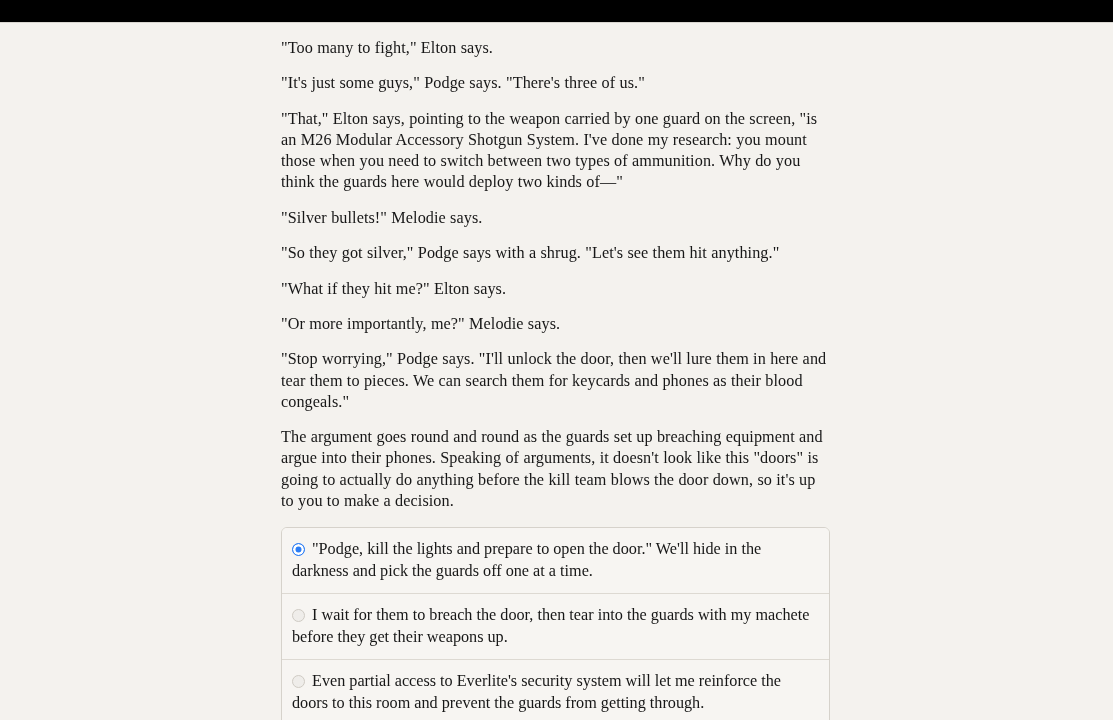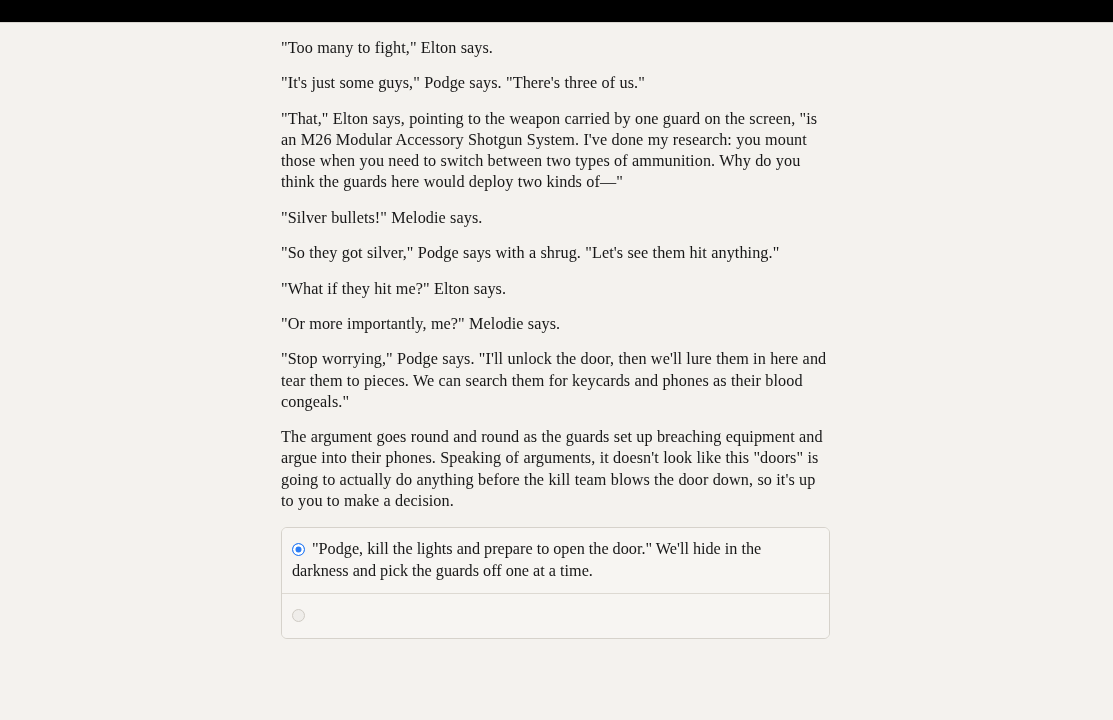--- a/index.html
+++ b/index.html
@@ -135,21 +135,24 @@
     <p class="para">"Or more importantly, me?" Melodie says.</p>
     <p class="para">"Stop worrying," Podge says. "I'll unlock the door, then we'll lure them in here and tear them to pieces. We can search them for keycards and phones as their blood congeals."</p>
     <p class="para">The argument goes round and round as the guards set up breaching equipment and argue into their phones. Speaking of arguments, it doesn't look like this "doors" is going to actually do anything before the kill team blows the door down, so it's up to you to make a decision.</p>
 
     <div class="choices">
 
       <div class="choice">
         <span class="choice-text"><span class="radio checked"></span><span>"Podge, kill the lights and prepare to open the door." We'll hide in the darkness and pick the guards off one at a time.</span></span>
       </div>
 
+      <div class="choice">
+        <span class="choice-text"><span class="radio"></span><span>I wait for them to breach the door, then tear into the guards with my machete before they get their weapons up.</span></span>
+      </div>
 
       <div class="choice">
-        <span class="choice-text"><span class="radio"></span></span>
+        <span class="choice-text"><span class="radio"></span><span>Even partial access to Everlite's security system will let me reinforce the doors to this room and prevent the guards from getting through.</span></span>
       </div>
 
     </div>
 
   </div>
 </div>
 
 </body></html>

